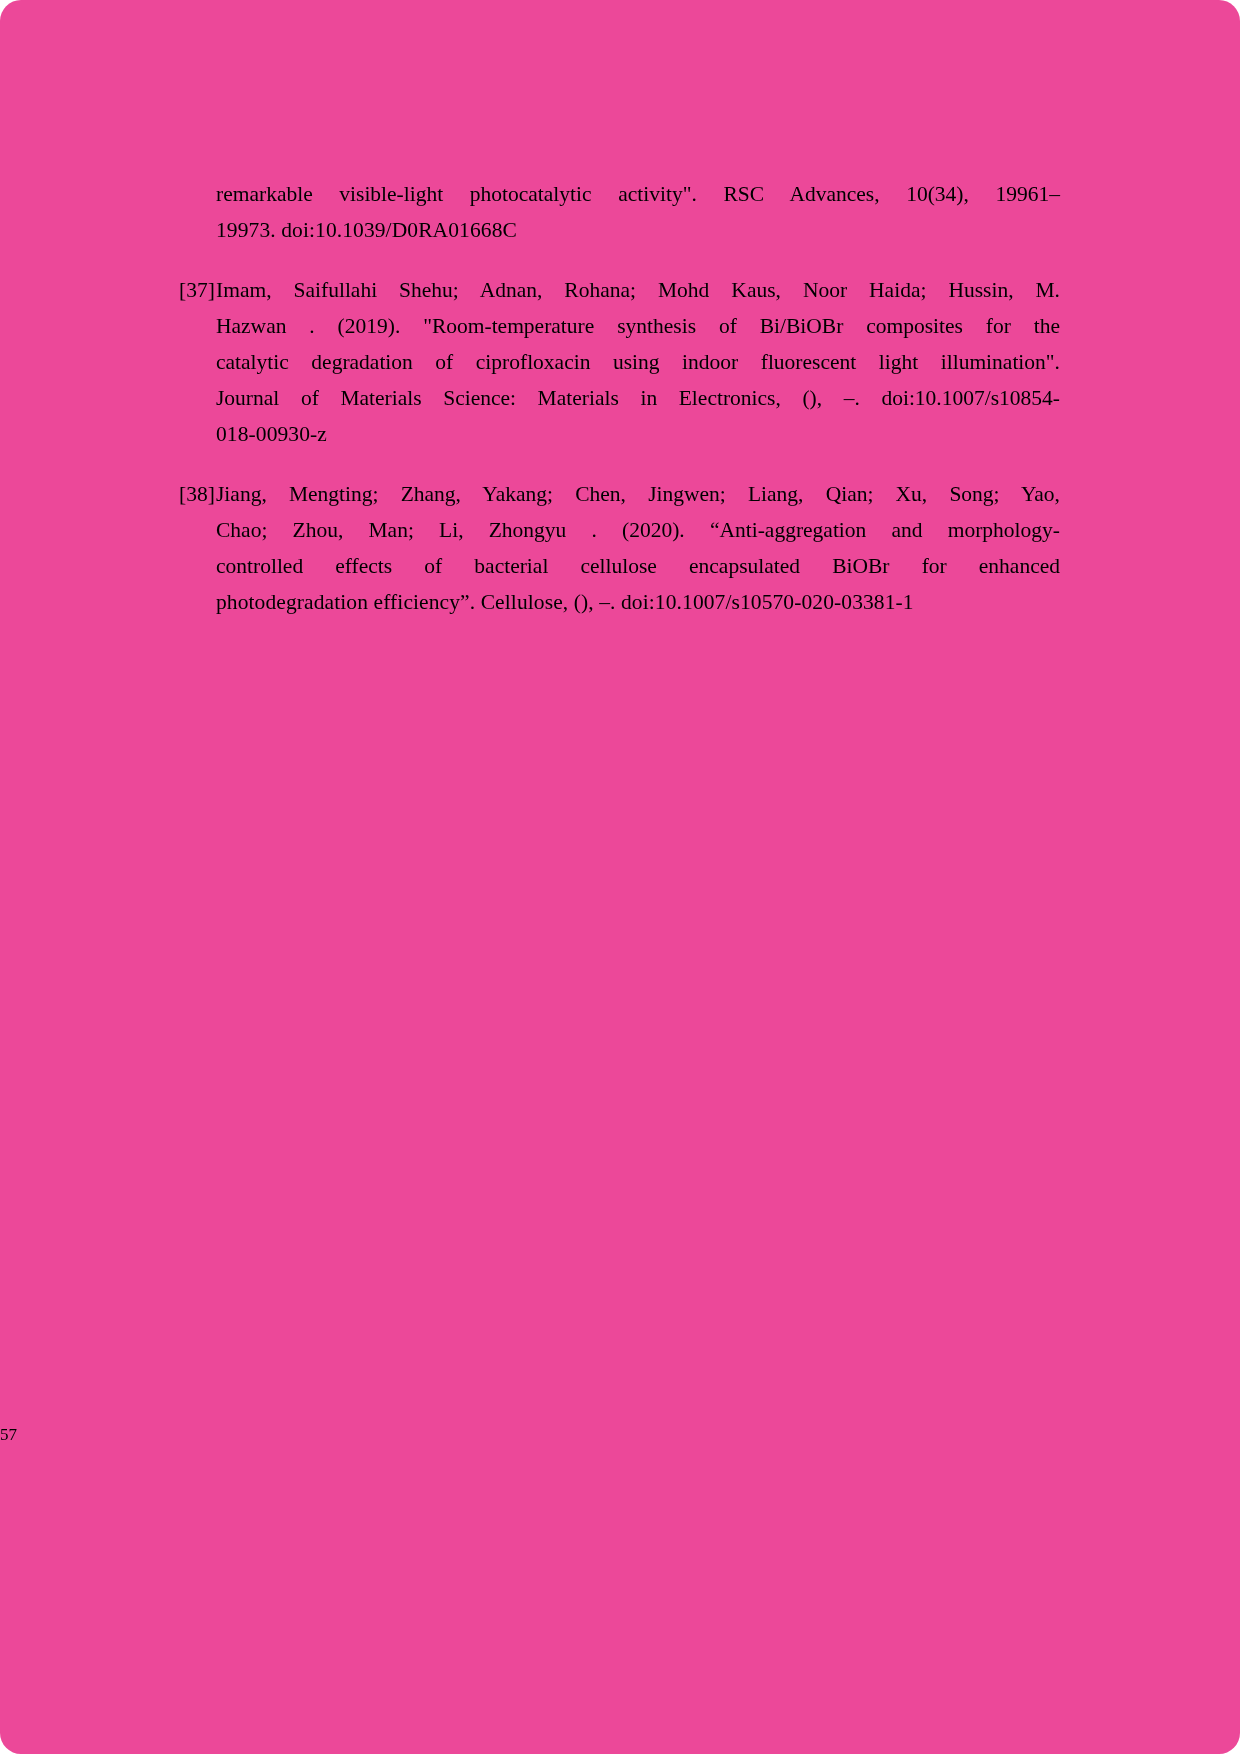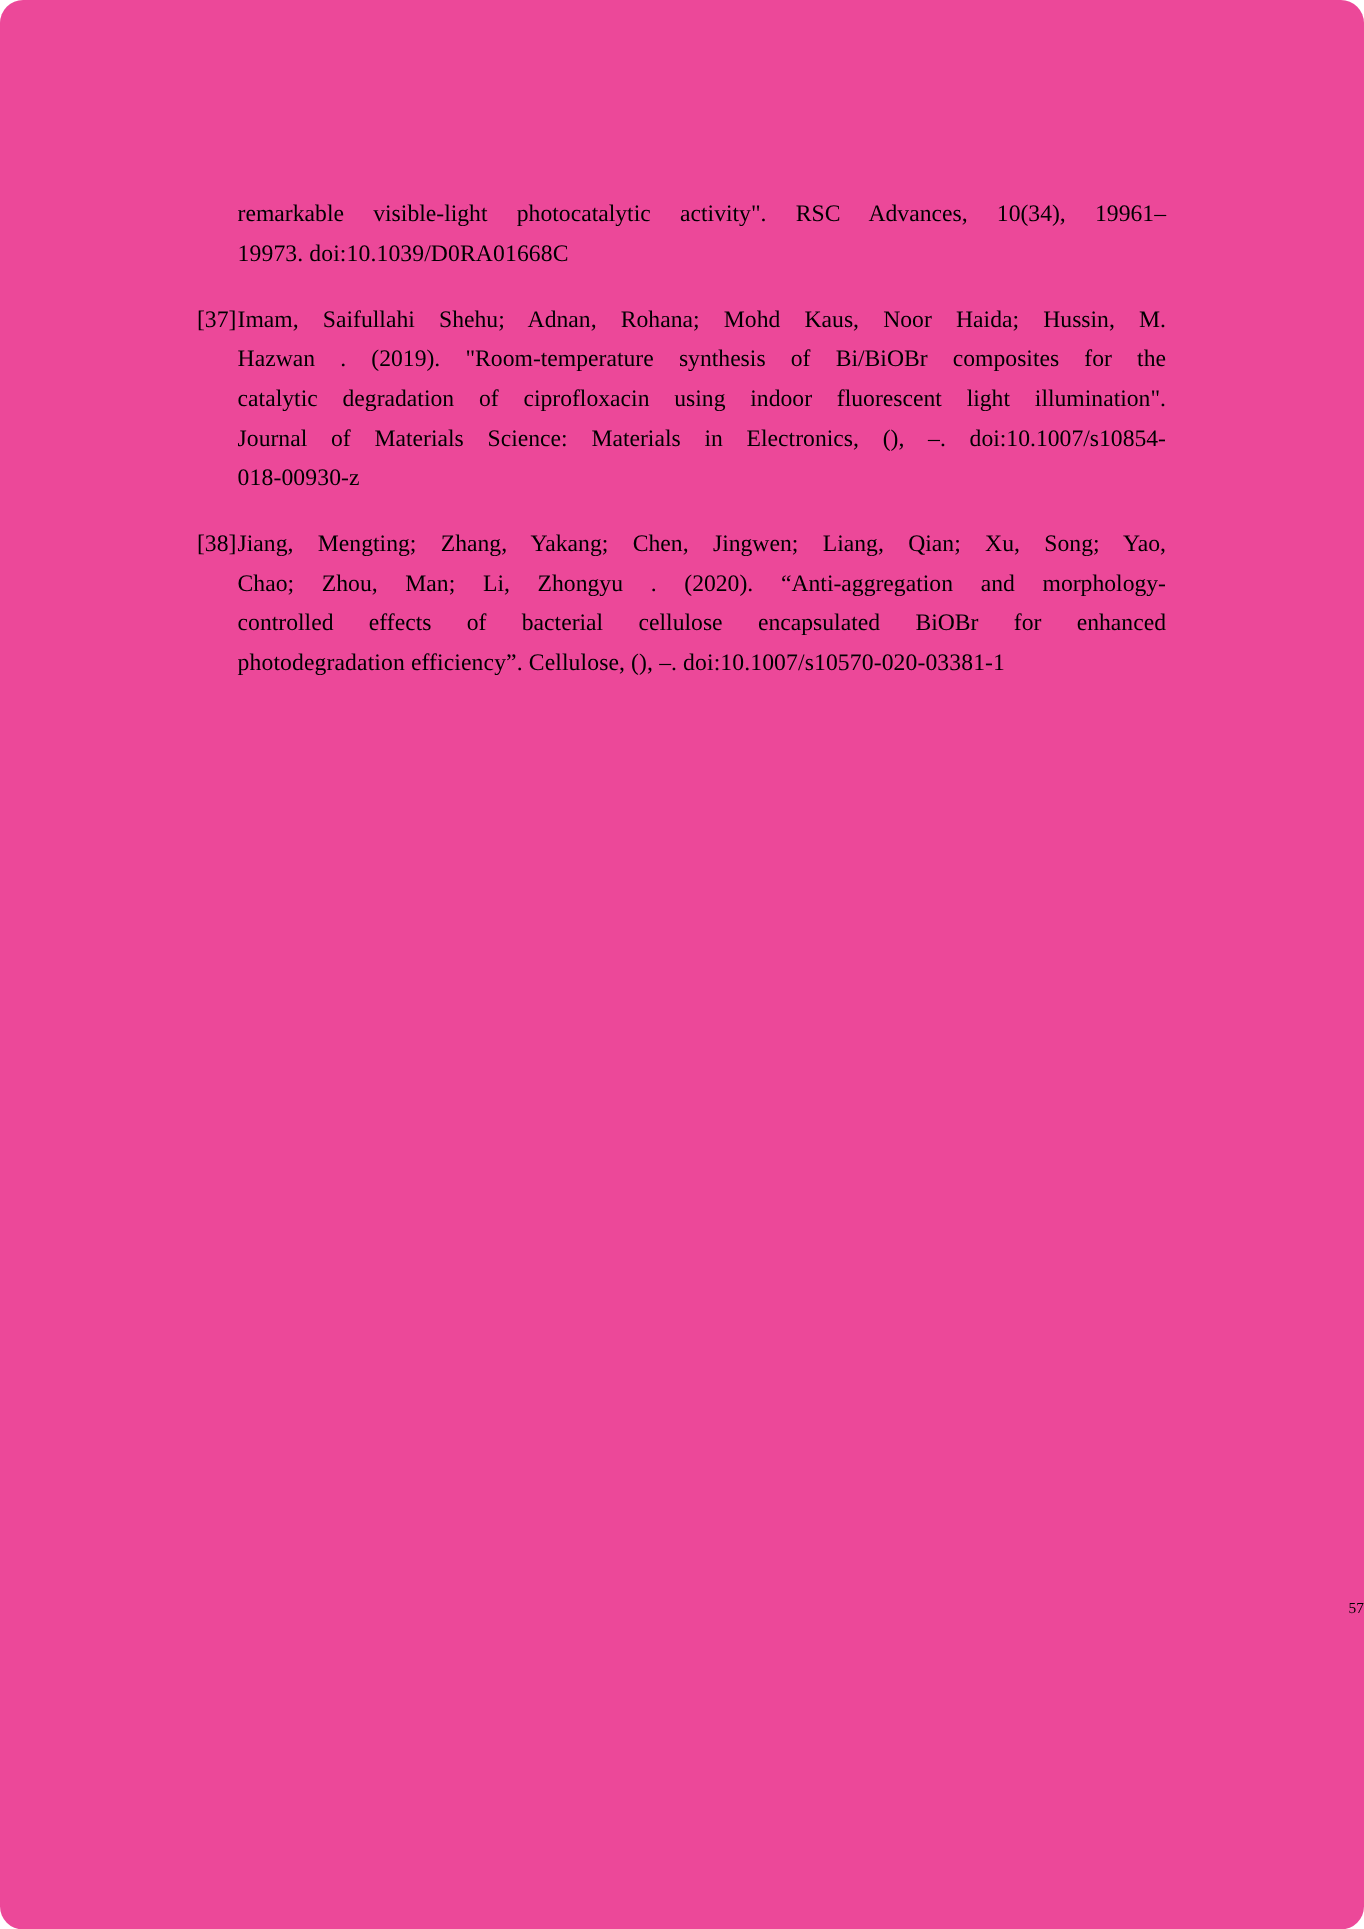--- a/index.html
+++ b/index.html
@@ -71,25 +71,24 @@
     display: block;
     text-align: center;
     text-align-last: left;
     white-space: nowrap;
   }
   .page-number {
     position: absolute;
     left: 0;
     top: 1420px;
     width: 1240px;
-    text-align: right;
-    font-size: 14px;
+    text-align: left;
+    font-size: 17px;
     line-height: 30px;
     font-family: "Liberation Serif", "DejaVu Serif", serif;
-    margin-top: 28px;
   }
 </style>
 </head>
 <body>
 
 <div class="page">
 
   <div class="content">
 
     <p class="ref-continuation">

